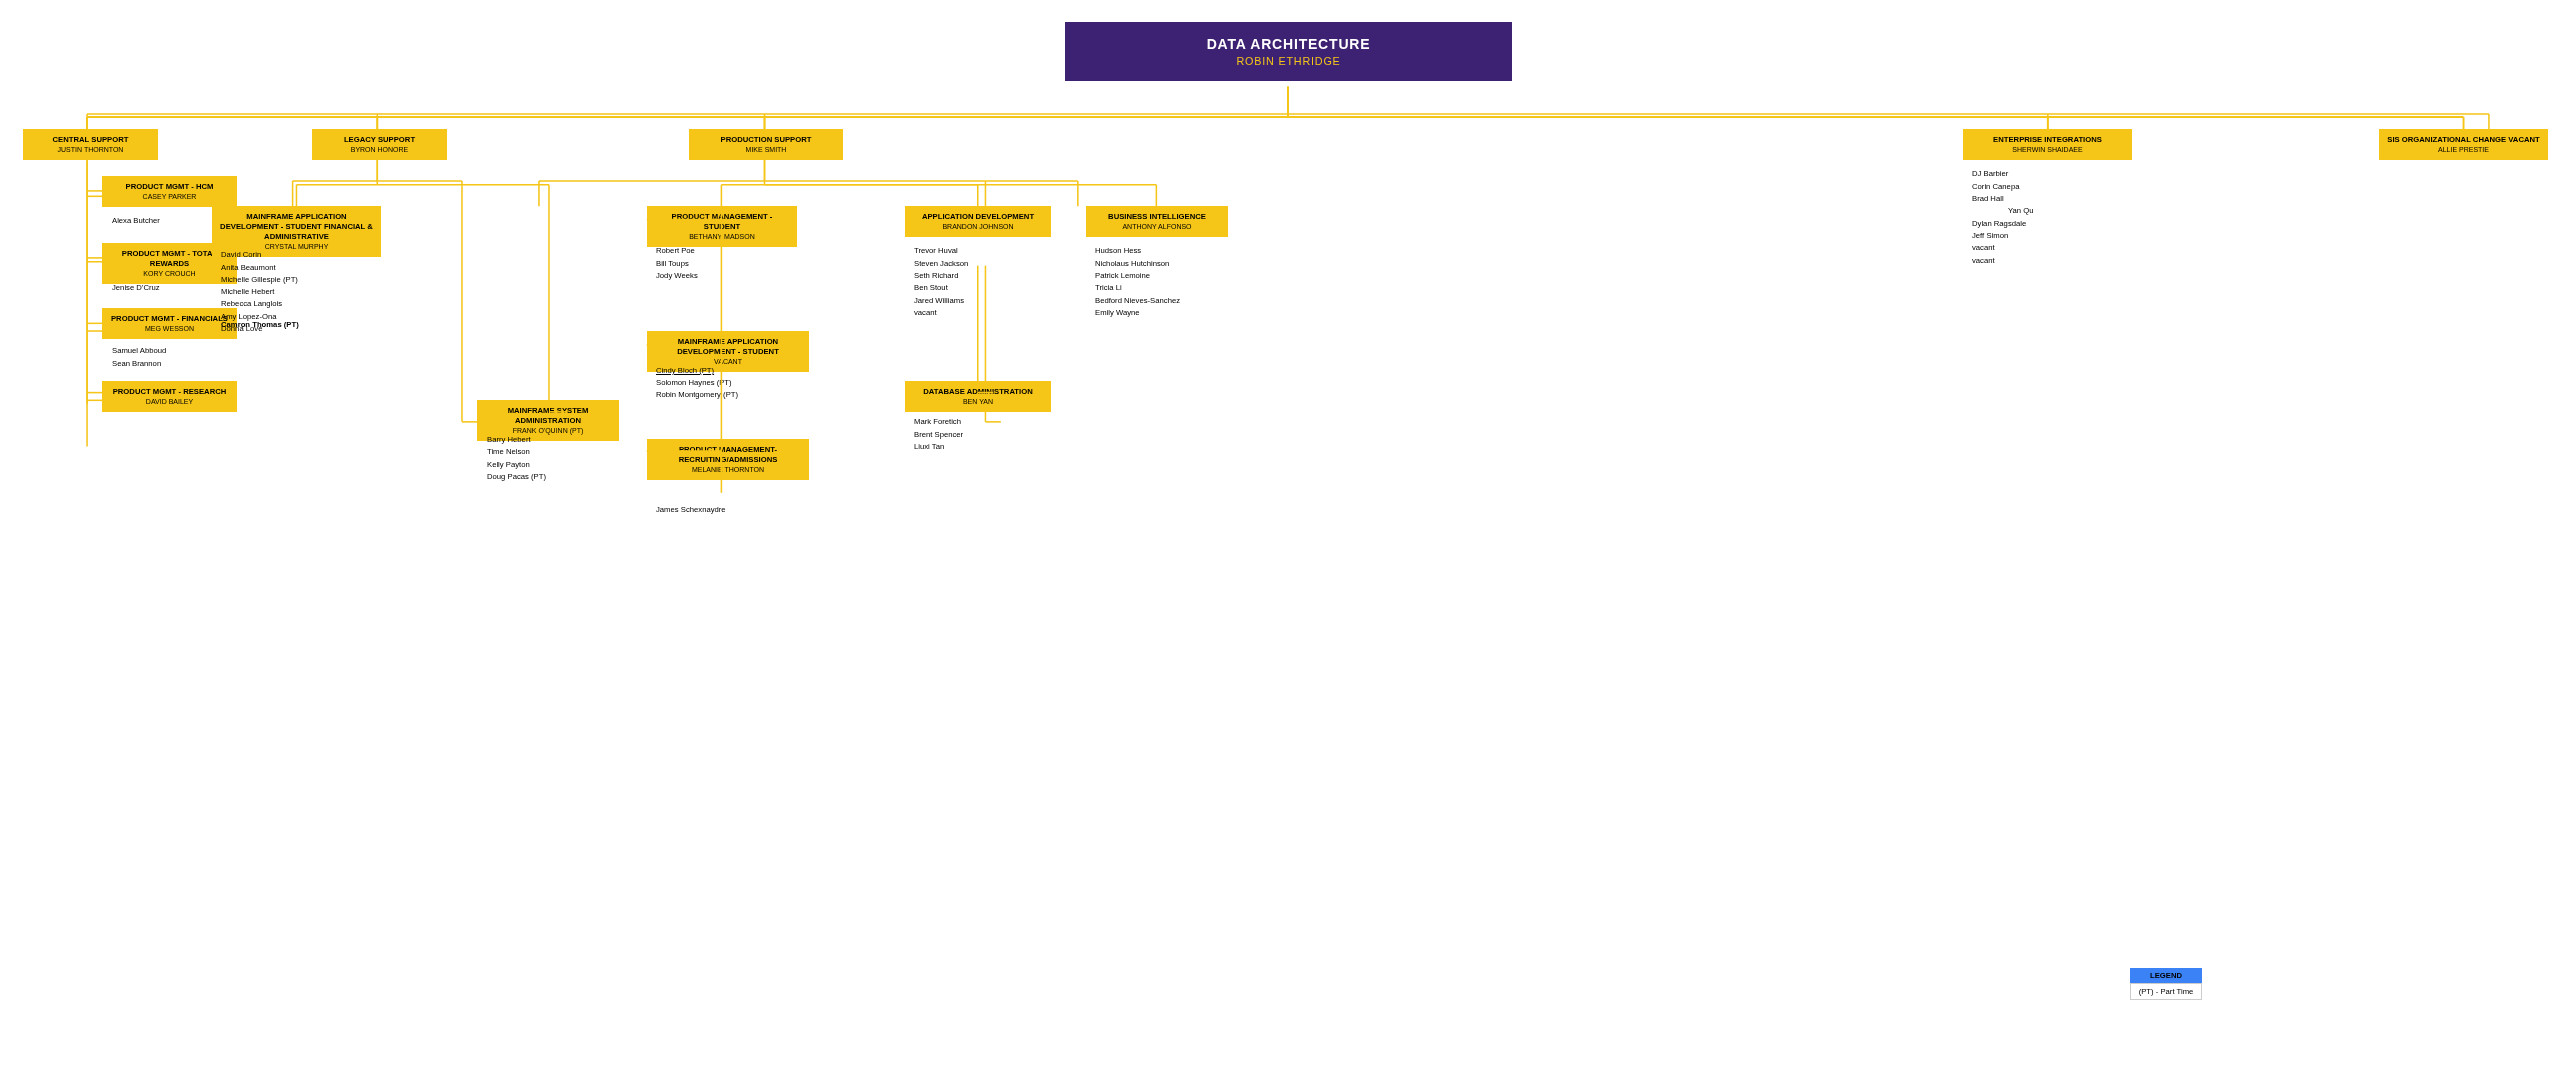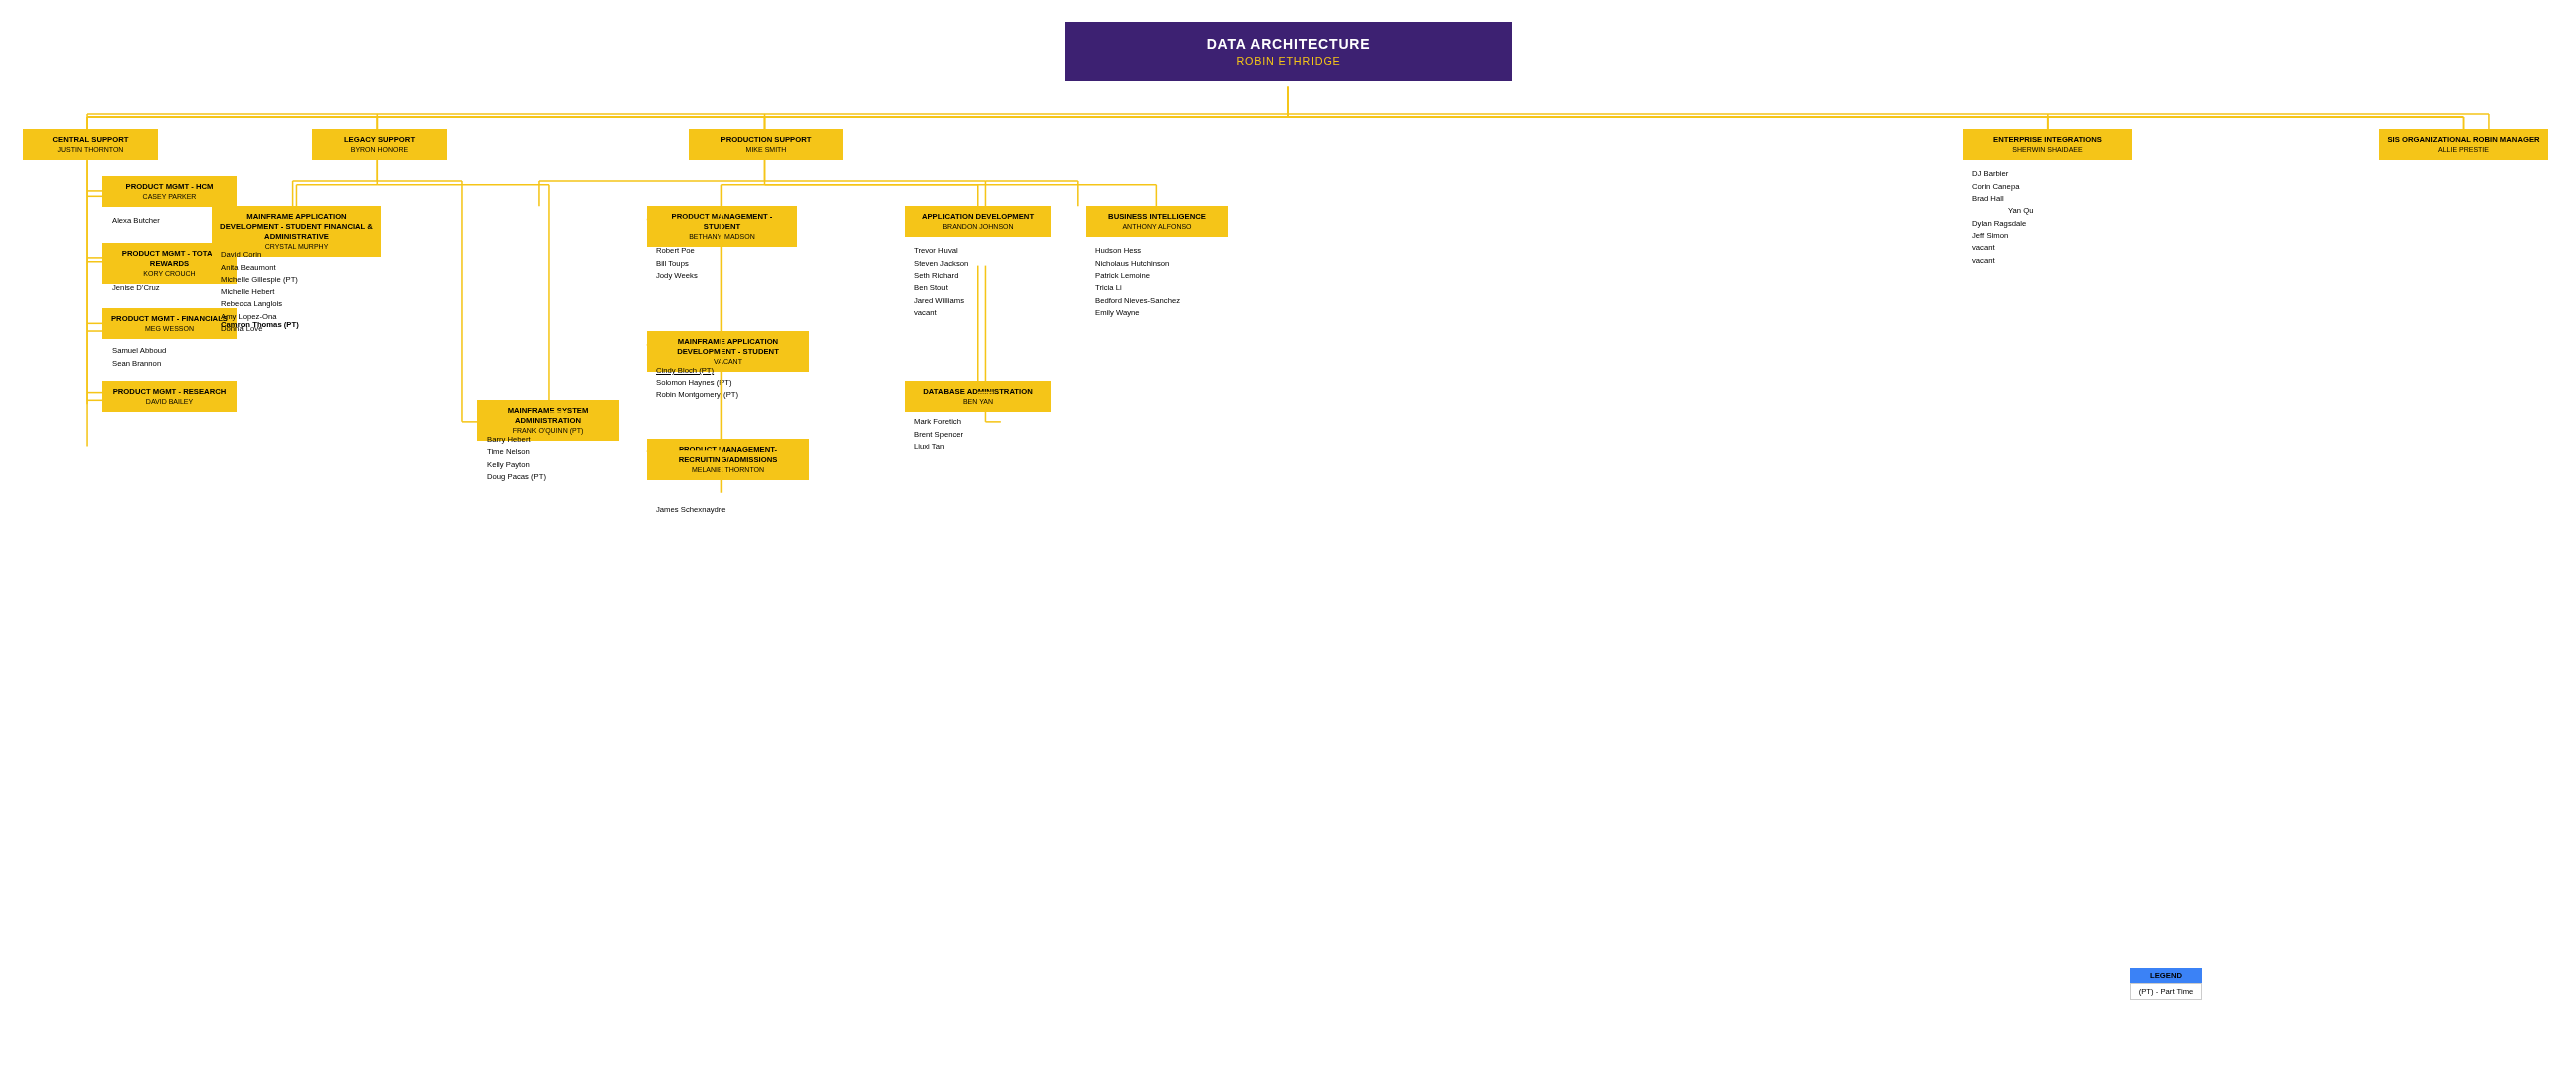--- a/index.html
+++ b/index.html
@@ -260,21 +260,21 @@
   <div style="position:absolute; left:1972px; top:169px;" class="plain-item">DJ Barbier</div>
   <div style="position:absolute; left:1972px; top:182px;" class="plain-item">Corin Canepa</div>
   <div style="position:absolute; left:1972px; top:194px;" class="plain-item">Brad Hall</div>
   <div style="position:absolute; left:1972px; top:206px;margin-left:36px;" class="plain-item">Yan Qu</div>
   <div style="position:absolute; left:1972px; top:219px;" class="plain-item">Dylan Ragsdale</div>
   <div style="position:absolute; left:1972px; top:231px;" class="plain-item">Jeff Simon</div>
   <div style="position:absolute; left:1972px; top:243px;" class="plain-item">vacant</div>
   <div style="position:absolute; left:1972px; top:256px;" class="plain-item">vacant</div>
 
   <div style="position:absolute; left:2379px; top:129px; width:169px;" class="yellow-box">
-    <div>SIS ORGANIZATIONAL ROBIN MANAGER</div>
+    <div>SIS ORGANIZATIONAL CHANGE VACANT</div>
     <div class="sub-name">ALLIE PRESTIE</div>
   </div>
 
   <div style="position:absolute; right:46px; bottom:77px;">
     <div class="legend-title">LEGEND</div>
     <div class="legend-body">(PT) - Part Time</div>
   </div>
 
   <svg style="position:absolute;top:0;left:0;width:2576px;height:1077px;pointer-events:none;" viewBox="0 0 3346 1399" width="2576" height="1077">
 

